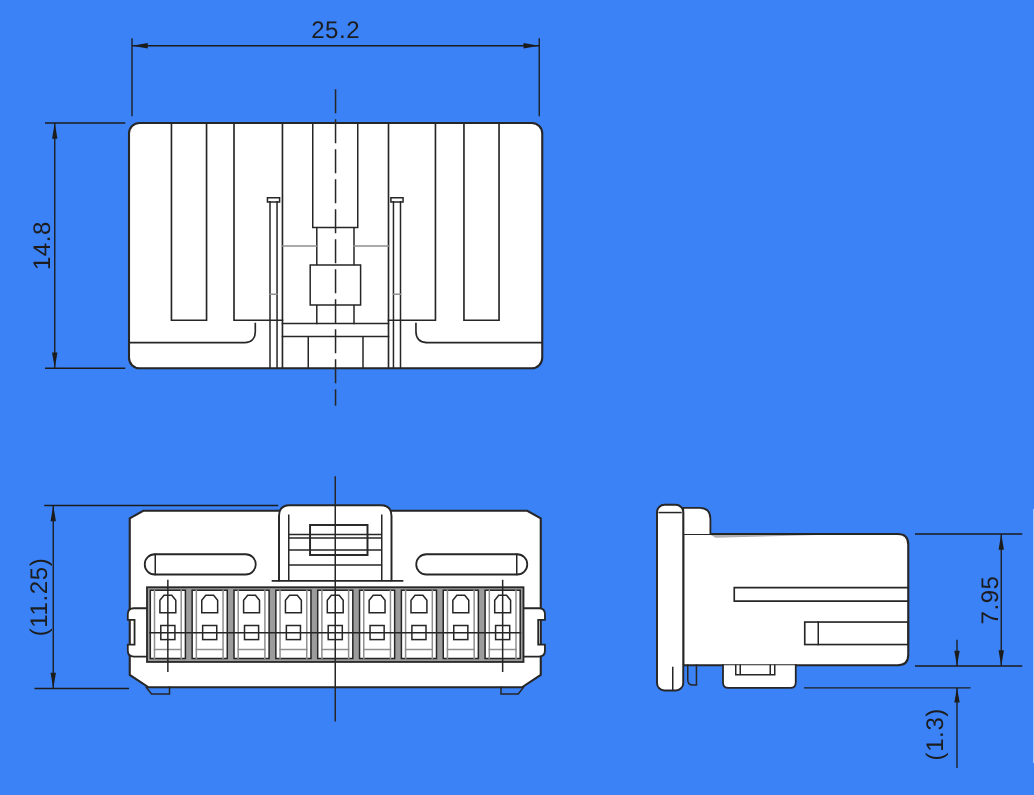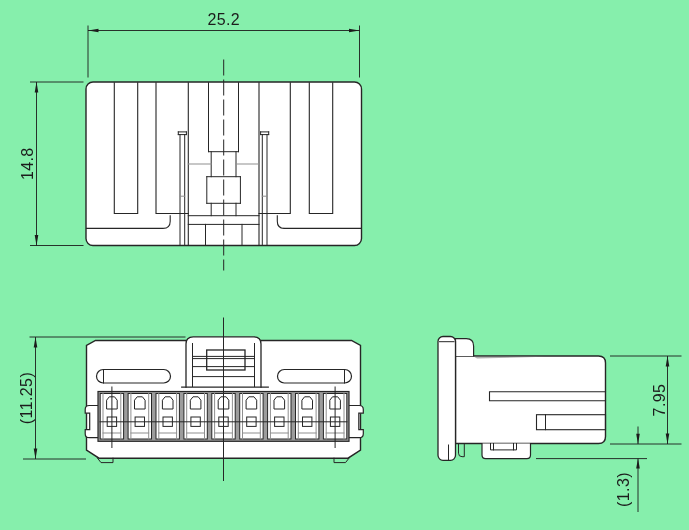--- a/index.html
+++ b/index.html
@@ -1,19 +1,19 @@
 <!DOCTYPE html>
 <html><head>
 <meta charset="utf-8">
 <style>
   html,body{margin:0;padding:0;background:#ffffff;}
   .sheet{
     position:relative;
     width:689px;height:530px;
-    background:#86efac;
+    background:#3b82f6;
     font-family:"Liberation Sans","DejaVu Sans",sans-serif;
     overflow:hidden;
   }
   svg{display:block;}
   text{
     font-family:"Liberation Sans","DejaVu Sans",sans-serif;
     font-size:16px;
     letter-spacing:0.4px;
     fill:#1c1c1c;
   }

